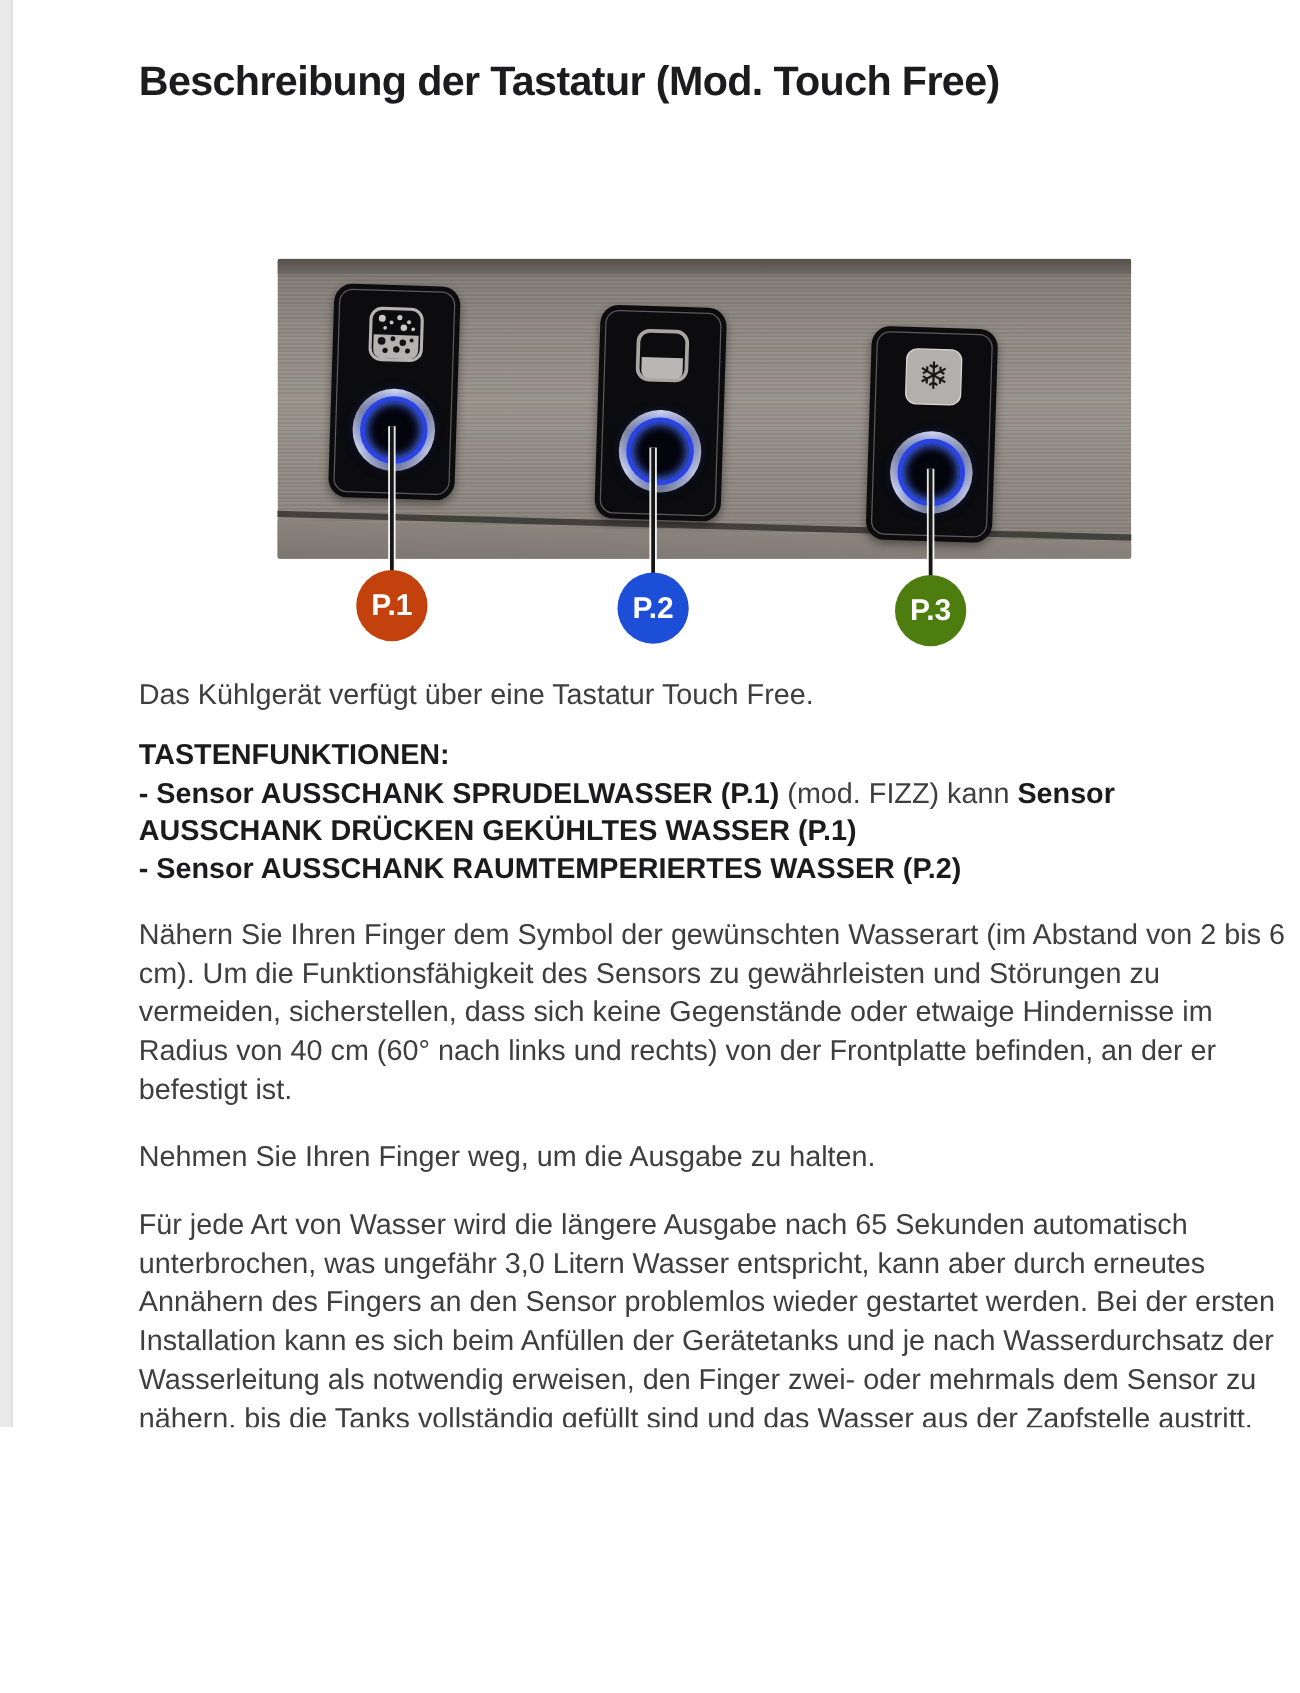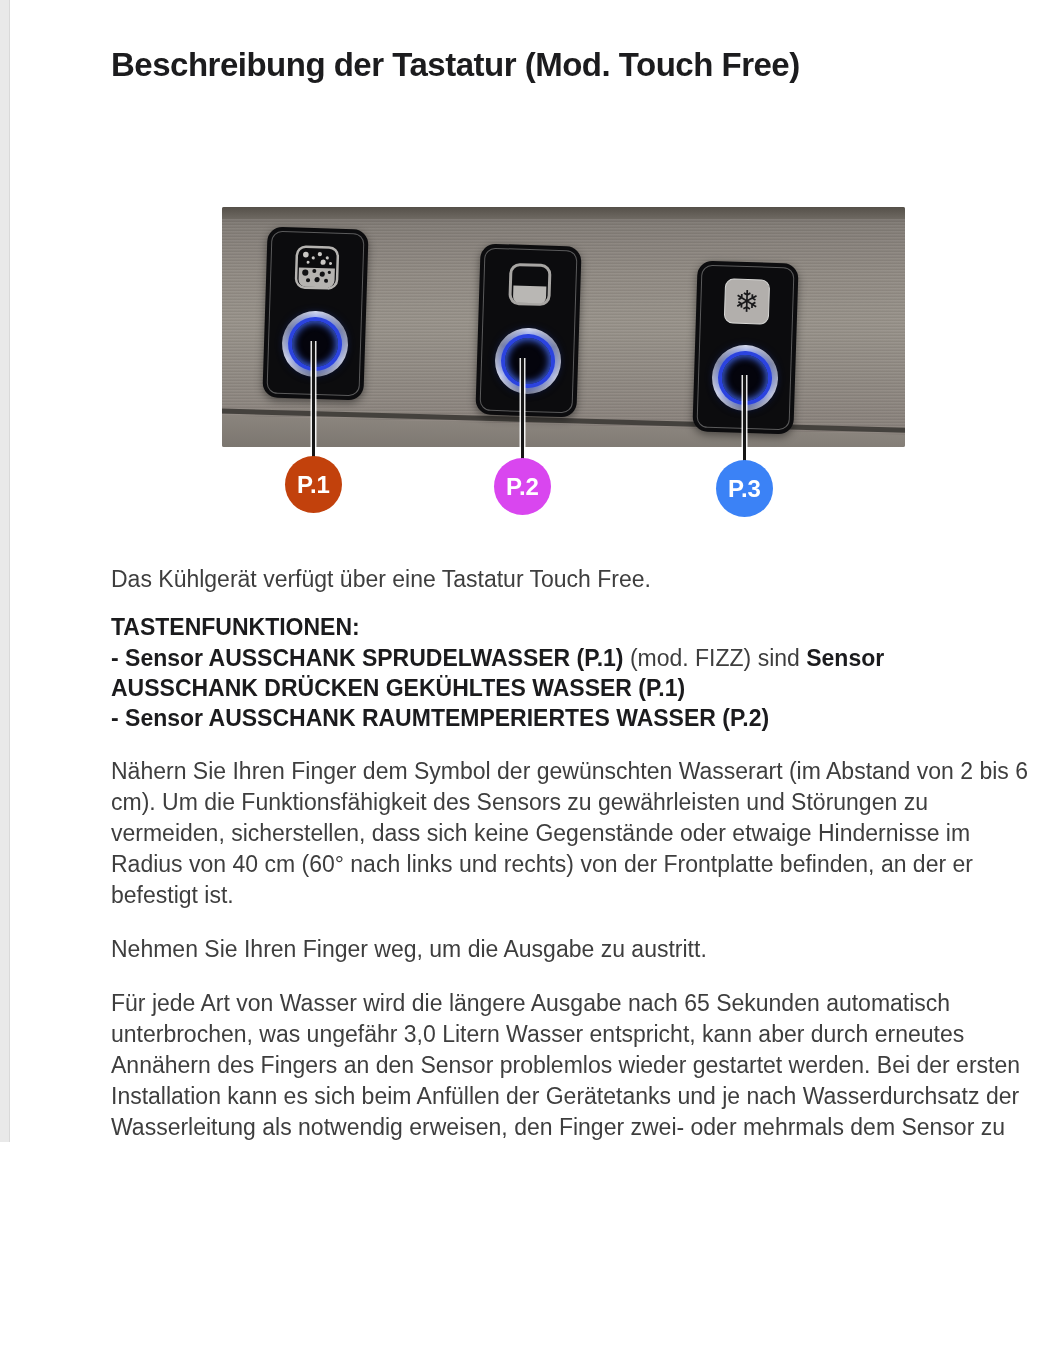--- a/index.html
+++ b/index.html
@@ -82,21 +82,21 @@
     color:#ffffff; font-size:24px; font-weight:700;
   }
   .p-label-1 { left:285px; top:456px; }
   .p-label-2 { left:494px; top:458px; }
   .p-label-3 { left:716px; top:460px; }
   
   .text-col {
     position:absolute; left:111px; top:540px; width:922px;
     color:#3e3e3e; font-size:23px; line-height:31px;
   }
-  .intro { margin-bottom:17px;margin-top:24px; }
+  .intro { margin-bottom:17px; }
   .subhead { font-weight:700; color:#1b1b1d; }
   .sensor-list { font-weight:700; color:#1b1b1d; line-height:30px; margin-bottom:16px; }
   .sensor-list .reg { font-weight:400; color:#3e3e3e; }
   .para { margin-bottom:14px;margin-top:23px; }
 </style>
 </head>
 <body>
 
 <div class="page">
   <div class="edge-strip"></div>
@@ -155,30 +155,30 @@
         <div class="btn-core"></div>
       </div>
     </div>
   </div>
 
   <div class="leader leader-1"></div>
   <div class="leader leader-2"></div>
   <div class="leader leader-3"></div>
 
   <div class="p-label p-label-1" style="background:#c2410c">P.1</div>
-  <div class="p-label p-label-2" style="background:#d946ef">P.2</div>
-  <div class="p-label p-label-3" style="background:#3b82f6">P.3</div>
+  <div class="p-label p-label-2" style="background:#1d4ed8">P.2</div>
+  <div class="p-label p-label-3" style="background:#4d7c0f">P.3</div>
 
   <div class="text-col">
     <p class="intro">Das Kühlgerät verfügt über eine Tastatur Touch Free.</p>
 
     <p class="subhead">TASTENFUNKTIONEN:</p>
 
     <div class="sensor-list">
-      <span>- Sensor AUSSCHANK SPRUDELWASSER (P.1) </span><span class="reg">(mod. FIZZ) sind </span><span>Sensor AUSSCHANK DRÜCKEN GEKÜHLTES WASSER (P.1)</span><br>
+      <span>- Sensor AUSSCHANK SPRUDELWASSER (P.1) </span><span class="reg">(mod. FIZZ) kann </span><span>Sensor AUSSCHANK DRÜCKEN GEKÜHLTES WASSER (P.1)</span><br>
       <span>- Sensor AUSSCHANK RAUMTEMPERIERTES WASSER (P.2)</span><br>
     </div>
 
     <p class="para">Nähern Sie Ihren Finger dem Symbol der gewünschten Wasserart (im Abstand von 2 bis 6 cm). Um die Funktionsfähigkeit des Sensors zu gewährleisten und Störungen zu vermeiden, sicherstellen, dass sich keine Gegenstände oder etwaige Hindernisse im Radius von 40 cm (60° nach links und rechts) von der Frontplatte befinden, an der er befestigt ist.</p>
-    <p class="para">Nehmen Sie Ihren Finger weg, um die Ausgabe zu austritt.</p>
+    <p class="para">Nehmen Sie Ihren Finger weg, um die Ausgabe zu halten.</p>
     <p class="para">Für jede Art von Wasser wird die längere Ausgabe nach 65 Sekunden automatisch unterbrochen, was ungefähr 3,0 Litern Wasser entspricht, kann aber durch erneutes Annähern des Fingers an den Sensor problemlos wieder gestartet werden. Bei der ersten Installation kann es sich beim Anfüllen der Gerätetanks und je nach Wasserdurchsatz der Wasserleitung als notwendig erweisen, den Finger zwei- oder mehrmals dem Sensor zu nähern, bis die Tanks vollständig gefüllt sind und das Wasser aus der Zapfstelle austritt.</p>
   </div>
 </div>
 
 </body></html>

